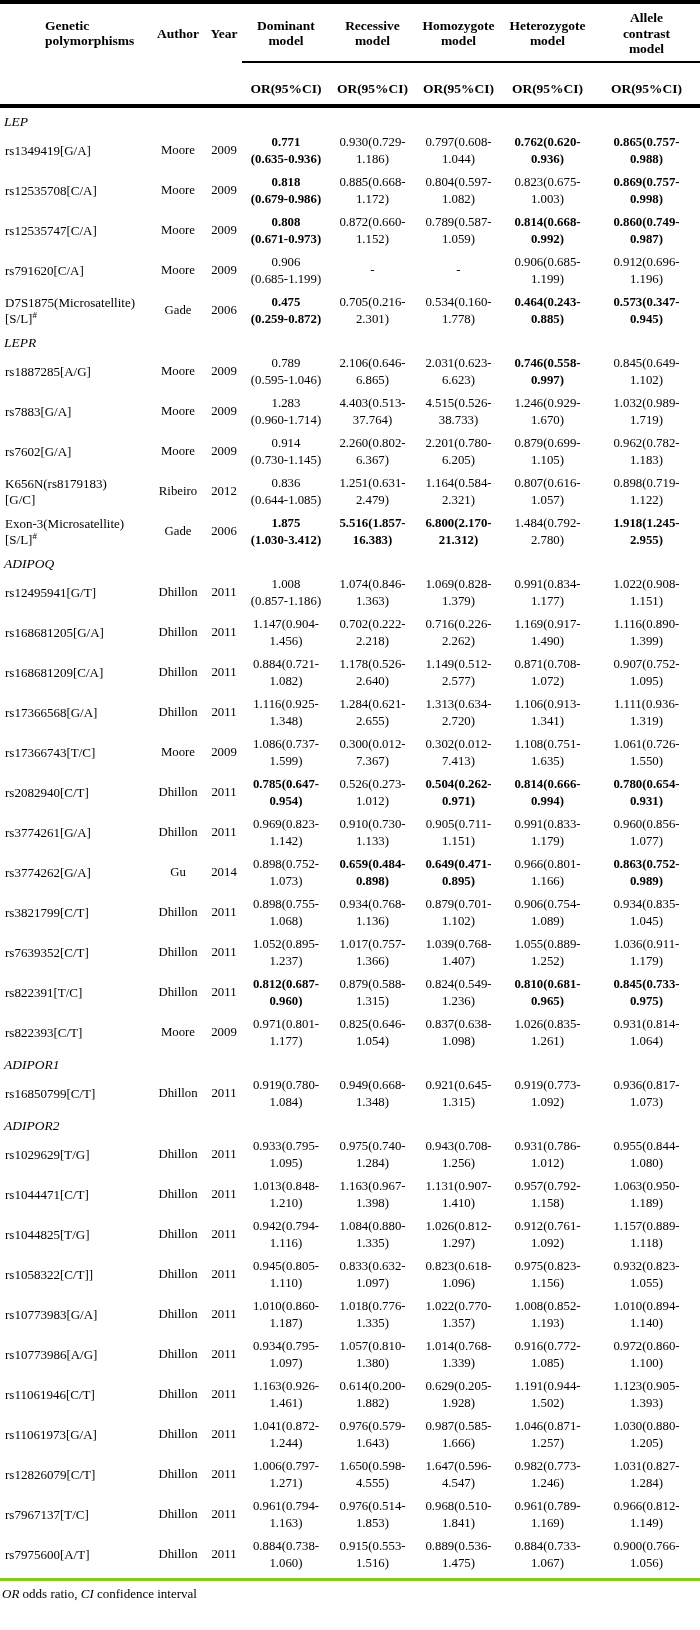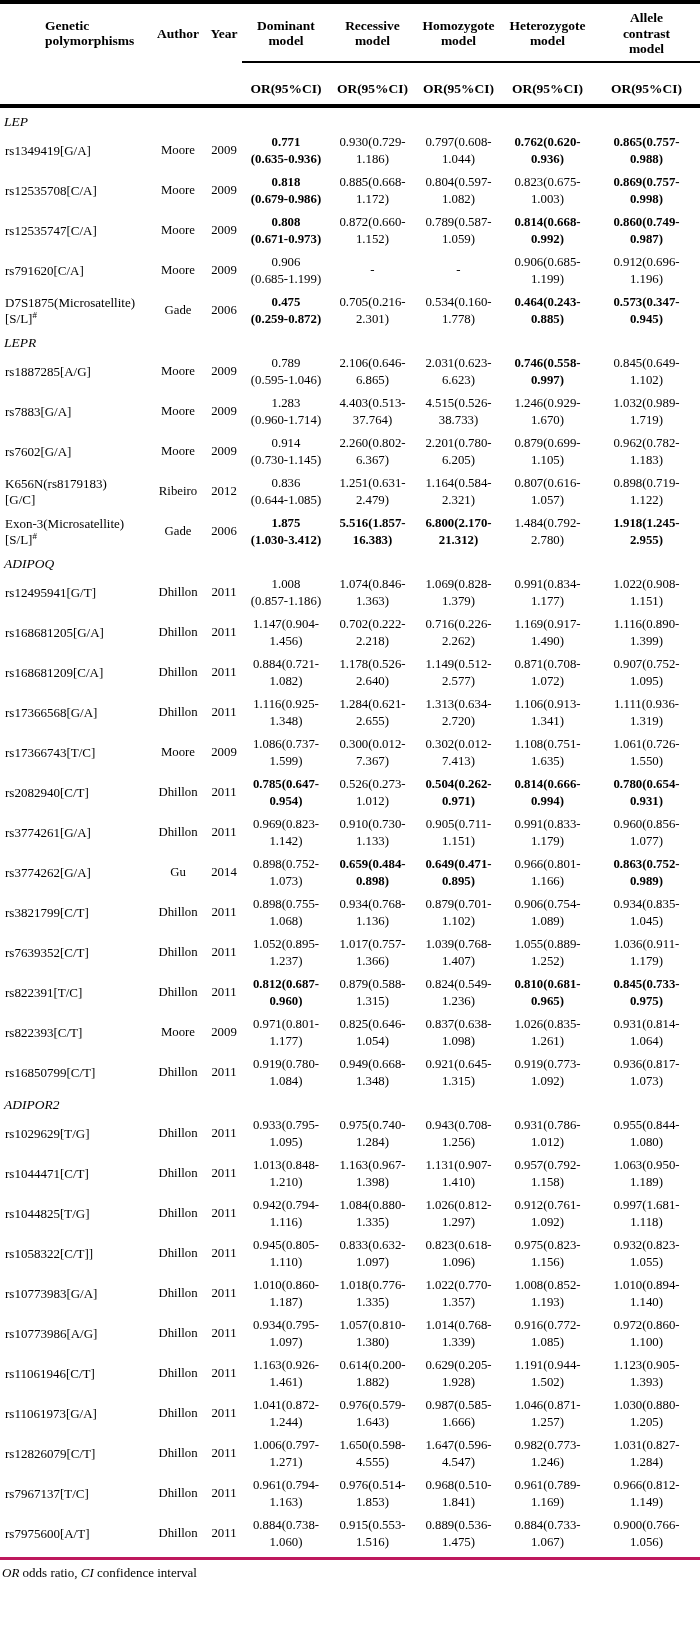--- a/index.html
+++ b/index.html
@@ -42,21 +42,21 @@
     font-weight:bold;
     font-size:13.5px;
     text-align:center;
     padding:6px 0 7px 0;
     margin-top:12px;
   }
 
   
   .tbody {
     border-top:4px solid #000;
-    border-bottom:3px solid #be185d;
+    border-bottom:3px solid #84cc16;
     padding:2px 0 3px 0;
   }
   .section {
     font-style:italic;
     font-size:13.5px;
     padding:4px 0 1px 4px;
   }
   .row { align-items:center; min-height:40px; }
   .cell {
     text-align:center;
@@ -437,20 +437,21 @@
 1.177)</div>
           <div class="cell">0.825(0.646-
 1.054)</div>
           <div class="cell">0.837(0.638-
 1.098)</div>
           <div class="cell">1.026(0.835-
 1.261)</div>
           <div class="cell">0.931(0.814-
 1.064)</div>
         </div>
+        <div class="section">ADIPOR1</div>
         <div class="grid row">
           <div class="cell poly-cell"><span>rs16850799[C/T]</span></div>
           <div class="cell">Dhillon</div>
           <div class="cell">2011</div>
           <div class="cell">0.919(0.780-
 1.084)</div>
           <div class="cell">0.949(0.668-
 1.348)</div>
           <div class="cell">0.921(0.645-
 1.315)</div>
@@ -495,21 +496,21 @@
           <div class="cell">Dhillon</div>
           <div class="cell">2011</div>
           <div class="cell">0.942(0.794-
 1.116)</div>
           <div class="cell">1.084(0.880-
 1.335)</div>
           <div class="cell">1.026(0.812-
 1.297)</div>
           <div class="cell">0.912(0.761-
 1.092)</div>
-          <div class="cell">0.997(1.681-
+          <div class="cell">1.157(0.889-
 1.118)</div>
         </div>
         <div class="grid row">
           <div class="cell poly-cell"><span>rs1058322[C/T]]</span></div>
           <div class="cell">Dhillon</div>
           <div class="cell">2011</div>
           <div class="cell">0.945(0.805-
 1.110)</div>
           <div class="cell">0.833(0.632-
 1.097)</div>

